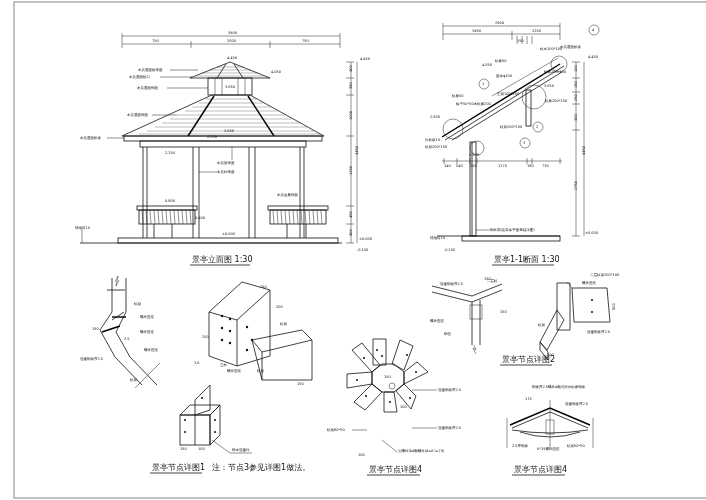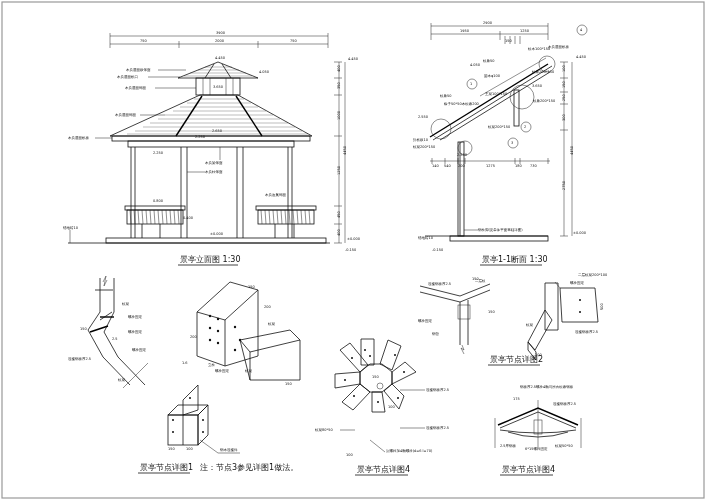--- a/index.html
+++ b/index.html
@@ -1,17 +1,17 @@
 <!DOCTYPE html>
 <html><head>
 <meta charset="utf-8">
 <style>
   html,body{margin:0;padding:0;background:#ffffff;}
   body{width:706px;height:500px;overflow:hidden;font-family:"DejaVu Sans",sans-serif;}
-  #sheet{position:absolute;left:0;top:0;width:614px;height:500px;}
+  #sheet{position:absolute;left:12px;top:0;width:614px;height:500px;}
   svg text{font-family:"DejaVu Sans",sans-serif;fill:#111;}
   .ts{font-size:3.5px;}
   .title{font-size:8px;}
   .ln{stroke:#111;stroke-width:0.8;fill:none;}
   .lt{stroke:#222;stroke-width:0.5;fill:none;}
   .th{stroke:#000;stroke-width:1.4;fill:none;}
   .ht{stroke:#444;stroke-width:0.35;}
 </style>
 </head>
 <body>

